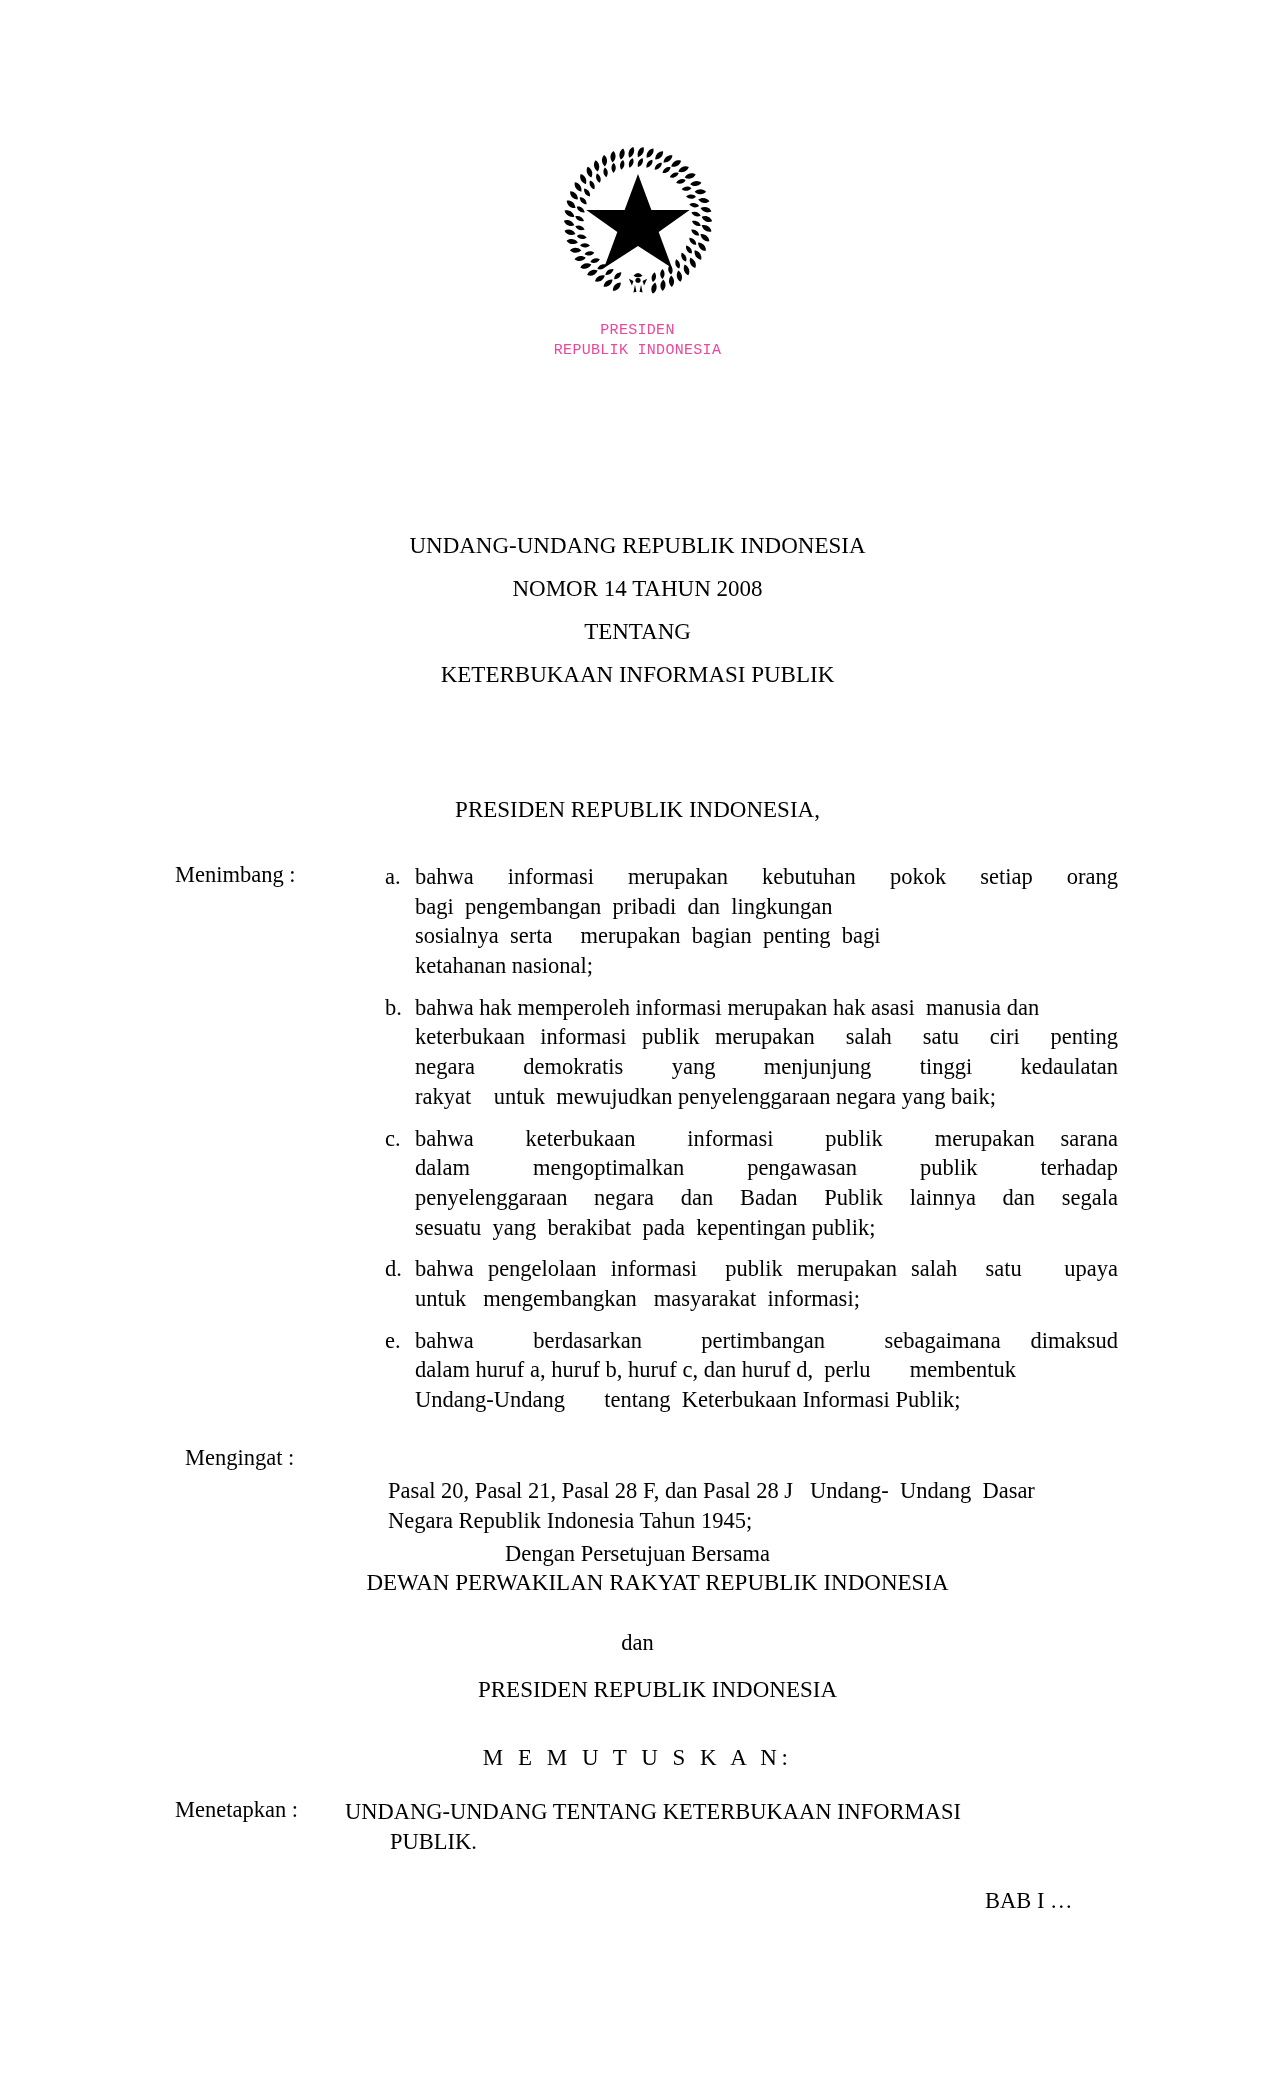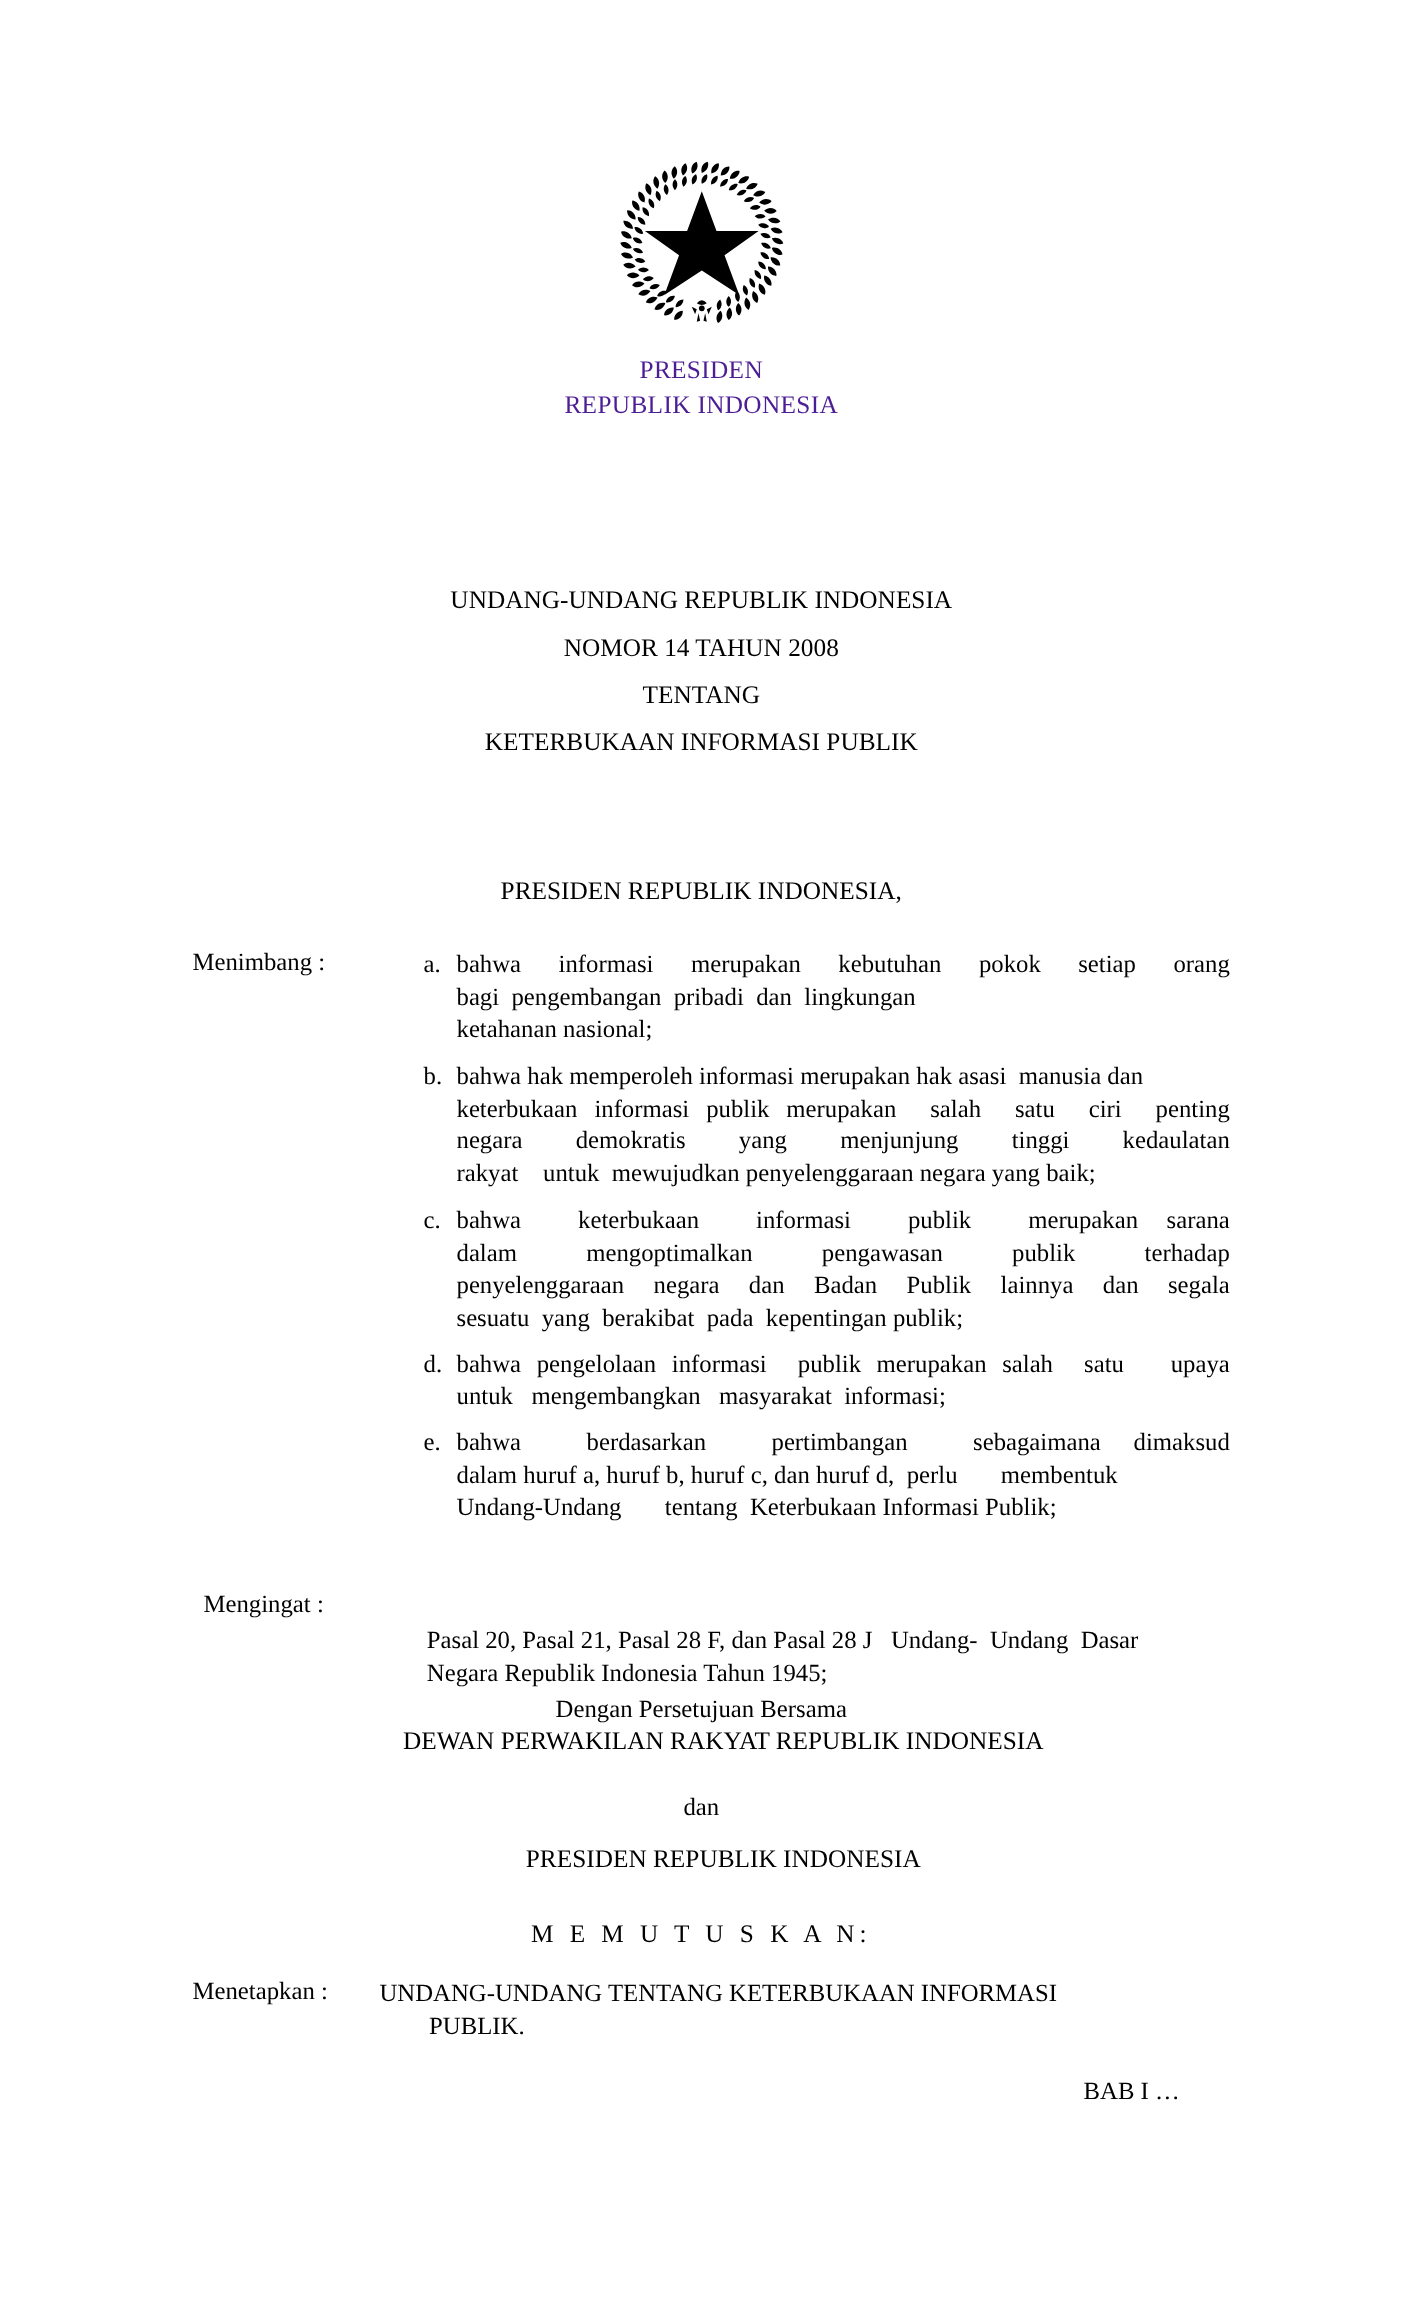--- a/index.html
+++ b/index.html
@@ -27,25 +27,25 @@
     text-align: center;
   }
   .emblem {
     display: block;
     margin: 0 auto;
     width: 152px;
     height: 152px;
   }
   .letterhead-text {
     margin-top: 24px;
-    font-family: Liberation Serif, serif;
-    font-size: 23px;
+    font-family: Liberation Mono, monospace;
+    font-size: 15px;
     line-height: 1.35;
     letter-spacing: 0.3px;
-    color: #4c1d95;
+    color: #ec4899;
   }
   .letterhead-text div { display: block; }
 
   
   .titleblock {
     position: absolute;
     left: 0;
     width: 1275px;
     text-align: center;
     font-size: 23px;
@@ -247,20 +247,21 @@
 
   <div class="label" style="left:175px; top:862px;">Menimbang :</div>
 
   <div class="body-col" style="left:385px; top:862px; width:733px;">
 
     <div class="clause">
       <div class="clause-marker">a.</div>
       <div class="clause-text">
         <span class="jline">bahwa informasi merupakan kebutuhan pokok setiap orang</span>
         <span class="jline last">bagi  pengembangan  pribadi  dan  lingkungan</span>
+        <span class="jline last">sosialnya  serta     merupakan  bagian  penting  bagi</span>
         <span class="jline last">ketahanan nasional;</span>
       </div>
     </div>
 
     <div class="clause">
       <div class="clause-marker">b.</div>
       <div class="clause-text">
         <span class="jline last">bahwa hak memperoleh informasi merupakan hak asasi  manusia dan</span>
         <span class="jline">keterbukaan informasi publik merupakan  salah  satu  ciri  penting</span>
         <span class="jline">negara  demokratis  yang  menjunjung  tinggi  kedaulatan</span>

